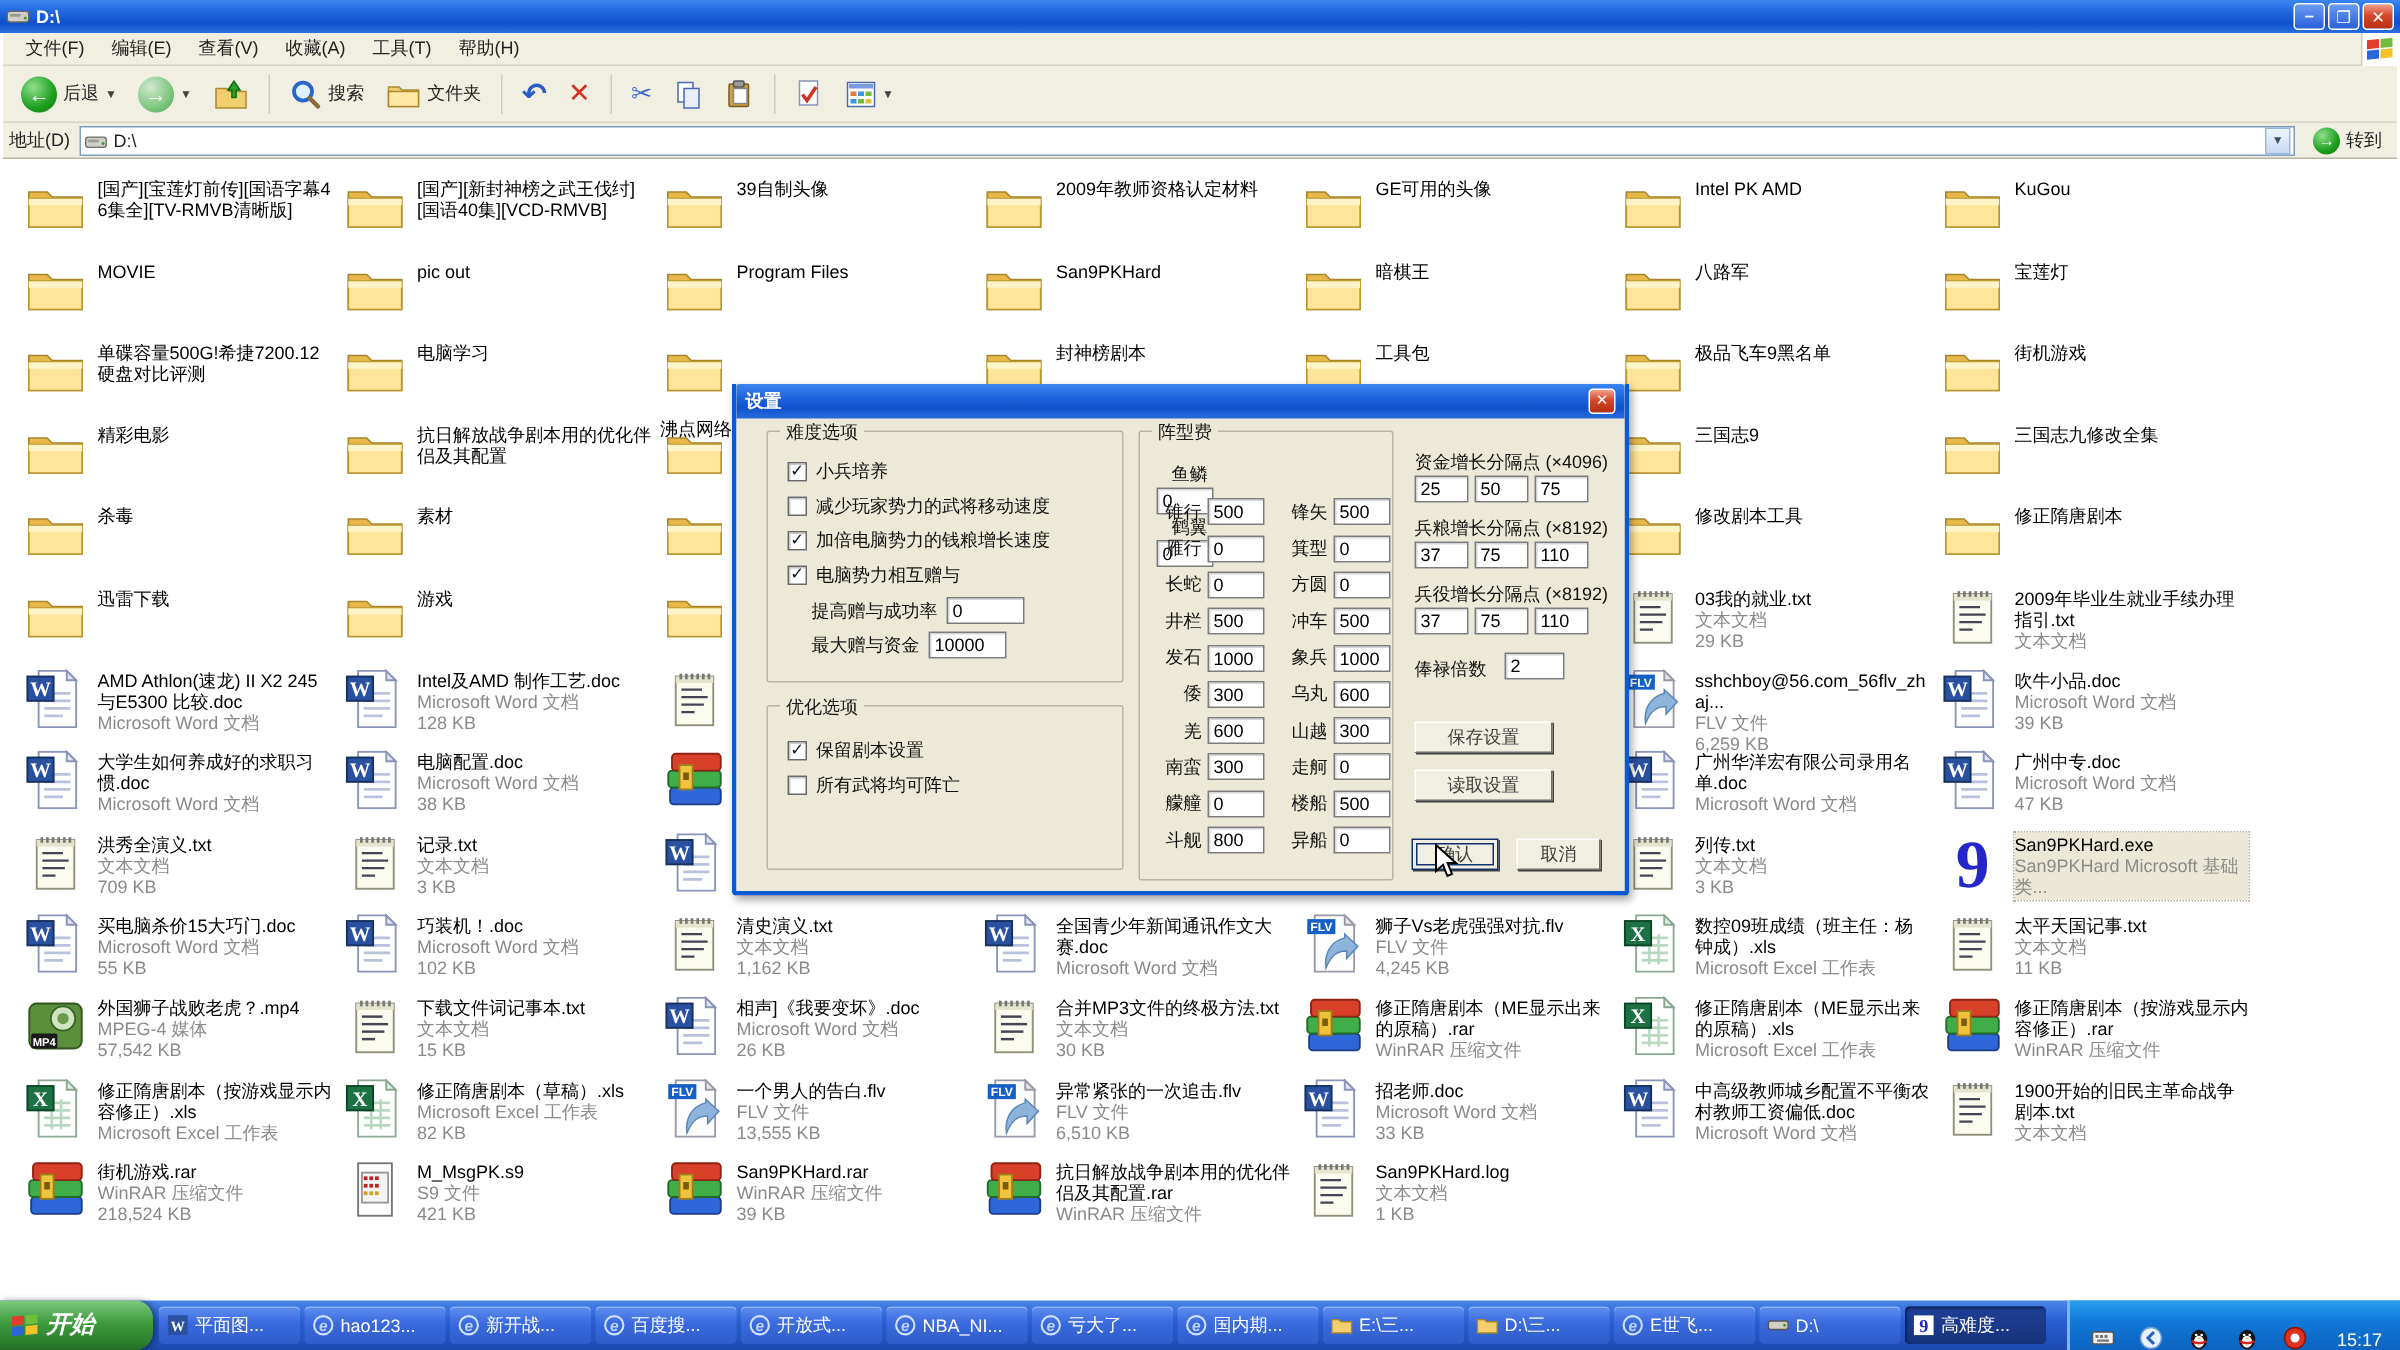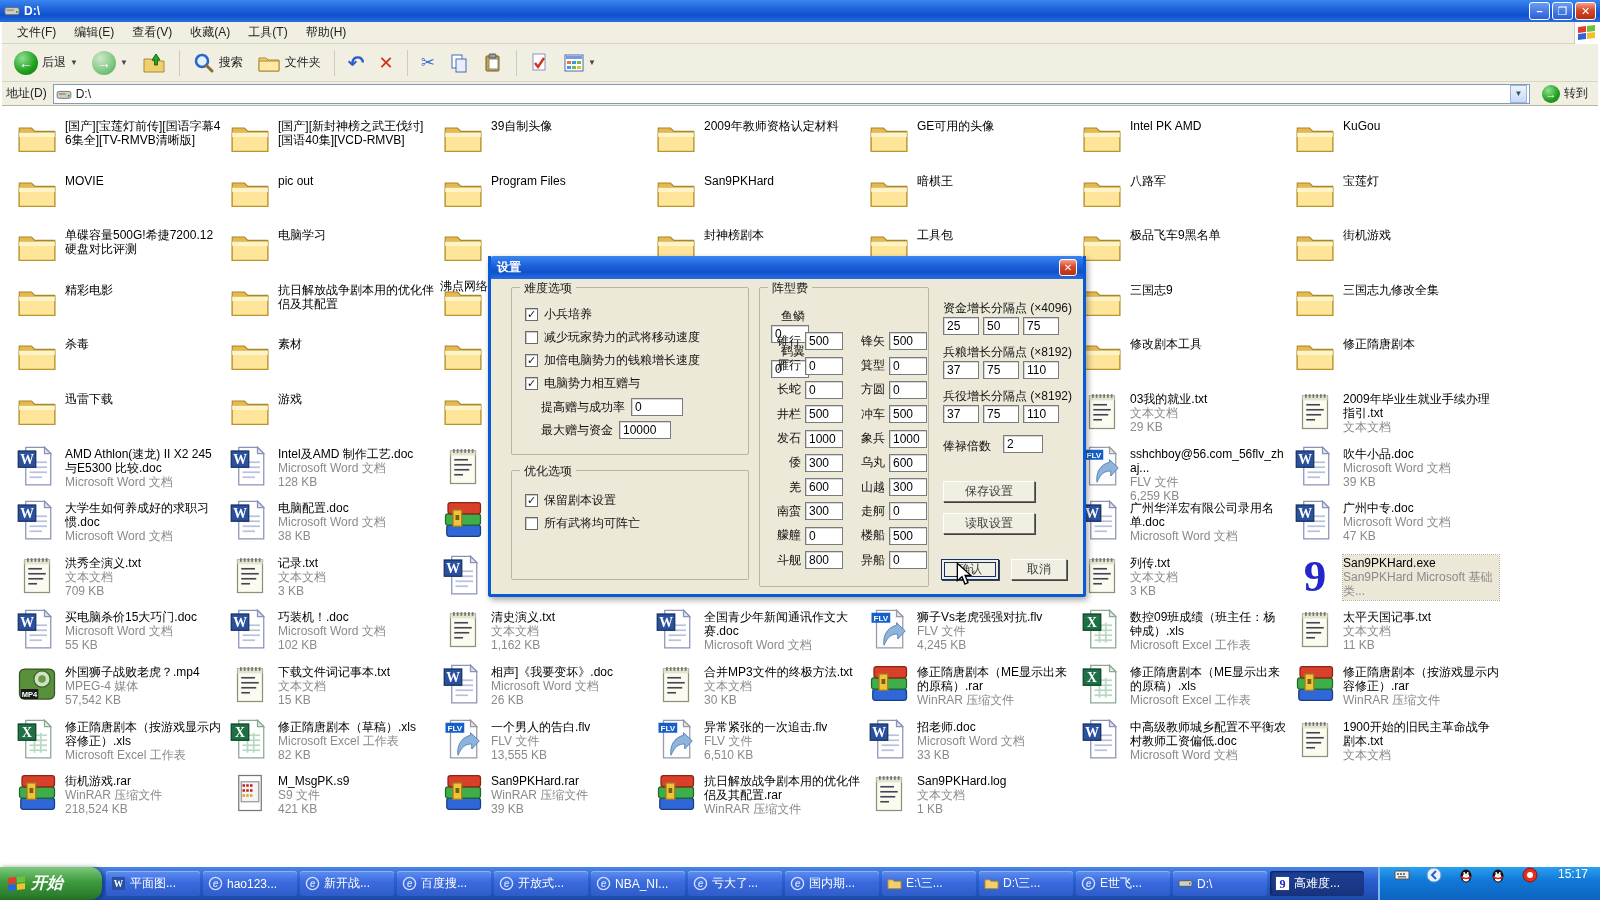--- a/index.html
+++ b/index.html
@@ -74,21 +74,21 @@
     background:linear-gradient(#4985e8,#2a5fd0 40%,#2152bc 80%,#1c48a8);display:flex;align-items:stretch;z-index:30}
   .startbtn{width:102px;display:flex;align-items:center;gap:6px;padding:0 14px 0 8px;color:#fff;
     font-weight:bold;font-style:italic;font-size:16px;border-radius:0 12px 12px 0;
     background:linear-gradient(#7ec97e,#3d9b3d 45%,#2d7f2d 85%,#246b24);box-shadow:2px 0 4px rgba(0,0,0,.4)}
   .tasks{flex:1;display:flex;align-items:center;gap:3px;padding:3px 4px;overflow:hidden}
   .task{flex:0 0 94px;height:25px;border-radius:3px;display:flex;align-items:center;gap:4px;padding:0 5px;
     color:#fff;background:linear-gradient(#5f8ef0,#3a6ade 45%,#2f5cc8);box-shadow:inset 0 1px 0 #8fb2f5;
     white-space:nowrap;overflow:hidden}
   .task.active{background:linear-gradient(#1e3f95,#17337d);box-shadow:inset 1px 1px 2px #071c4e}
   .tico{width:15px;height:15px;flex:0 0 15px}
-  .tray{display:flex;align-items:flex-start;gap:16px;padding:0 12px 0 14px;color:#fff;
+  .tray{display:flex;align-items:flex-end;gap:16px;padding:0 12px 0 14px;color:#fff;
     background:linear-gradient(#2aa0f0,#1179d8 40%,#0d63c0);border-left:2px solid #7fb6f2}
   .trayico{width:16px;height:16px}
   .time{font-size:12px;margin-left:4px}
   .cursor{position:absolute;z-index:50}
 </style>
 </head>
 <body>
 
 <div class="titlebar">
   <span class="ticon">

